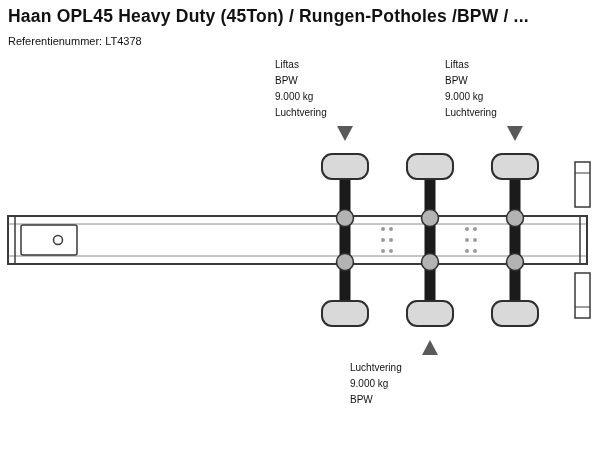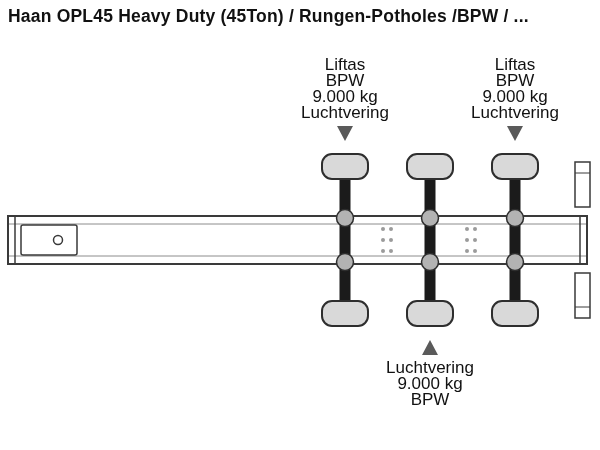--- a/index.html
+++ b/index.html
@@ -8,21 +8,21 @@
     background:#ffffff;color:#111111;
     font-family:"Liberation Sans",sans-serif;
   }
   .page{position:relative;width:508px;height:450px;background:#ffffff;}
   .title{
     position:absolute;left:8px;top:6px;width:588px;
     font-size:17.5px;font-weight:bold;letter-spacing:0.2px;
     white-space:nowrap;overflow:hidden;
   }
   .ref{position:absolute;left:8px;top:35px;font-size:11px;}
-  .anno{position:absolute;text-align:center;font-size:17px;line-height:16px;}
+  .anno{position:absolute;text-align:left;font-size:10px;line-height:16px;}
   .anno-top1{left:275px;top:57px;width:140px;}
   .anno-top2{left:445px;top:57px;width:140px;}
   .anno-bottom{left:350px;top:340px;width:160px;}
   .arrow-down{
     width:0;height:0;margin:5px auto 0;
     border-left:8px solid transparent;border-right:8px solid transparent;
     border-top:15px solid #5a5a5a;
   }
   .arrow-up{
     width:0;height:0;margin:0 auto 5px;
@@ -30,20 +30,21 @@
     border-bottom:15px solid #5a5a5a;
   }
   svg.diagram{position:absolute;left:0;top:0;}
 </style>
 </head>
 <body>
 
 <div class="page">
 
   <div class="title">Haan OPL45 Heavy Duty (45Ton) / Rungen-Potholes /BPW / ...</div>
+  <div class="ref">Referentienummer: LT4378</div>
 
   <svg class="diagram" width="600" height="450" viewBox="0 0 600 450">
     <defs>
       <g id="axle">
         <rect x="-5.5" y="177" width="11" height="126" fill="#1b1b1b"></rect>
         <circle cx="0" cy="218" r="8.5" fill="#b3b3b3" stroke="#2e2e2e" stroke-width="1.5"></circle>
         <circle cx="0" cy="262" r="8.5" fill="#b3b3b3" stroke="#2e2e2e" stroke-width="1.5"></circle>
         <rect x="-23" y="154" width="46" height="25" rx="10" fill="#d9d9d9" stroke="#2e2e2e" stroke-width="2"></rect>
         <rect x="-23" y="301" width="46" height="25" rx="10" fill="#d9d9d9" stroke="#2e2e2e" stroke-width="2"></rect>
       </g>

